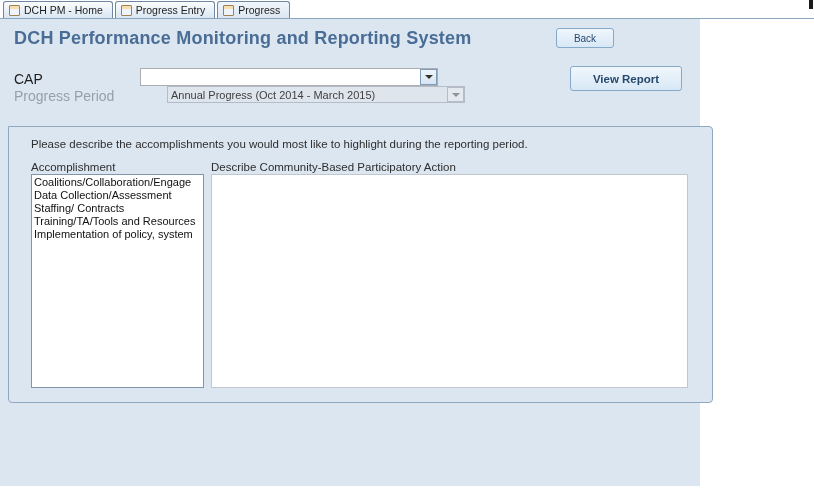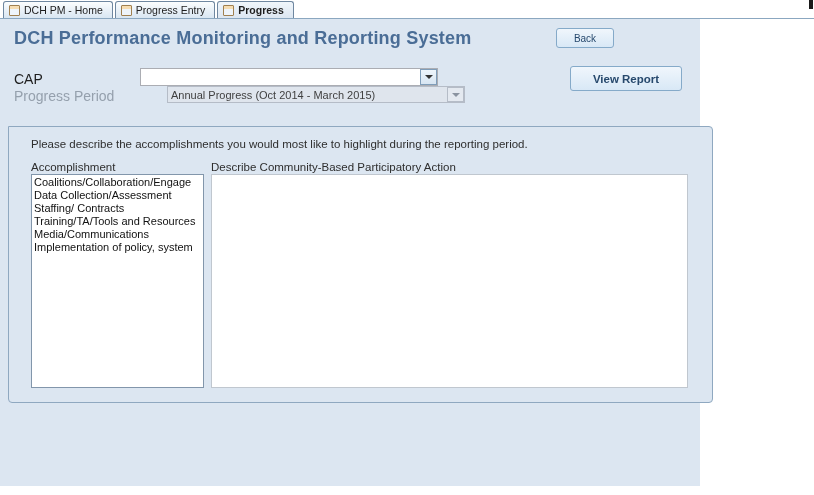--- a/index.html
+++ b/index.html
@@ -9,21 +9,21 @@
 
   
   .doc-tabbar { position:absolute; top:1px; left:0; width:814px; height:18px;
     background:#ffffff; display:flex; align-items:flex-end; padding-left:3px;
     border-bottom:1px solid #8ba7c0; }
   .doc-tab { display:inline-flex; align-items:center; gap:4px; height:17px;
     padding:0 9px 0 5px; margin-right:2px;
     background:linear-gradient(#fbfdfe,#d9e6f2);
     border:1px solid #6f87a0; border-bottom:none; border-radius:3px 3px 0 0;
     font-size:10.5px; color:#1d1d1d; white-space:nowrap; cursor:default; }
-  .doc-tab.active { font-weight:bold; background:linear-gradient(#f0f6fb,#dce6f1); }
+  .doc-tab.active { font-weight:normal; background:linear-gradient(#f0f6fb,#dce6f1); }
   .form-icon { display:inline-block; width:11px; height:11px;
     border:1px solid #a08050; background:linear-gradient(#f6ddb2 0 3px,#eef4fa 3px);
     border-radius:1px; }
 
   
   .form-bg { position:absolute; top:19px; left:0; width:700px; height:467px;
     background:#dce6f1; }
 
   
   .page-title { position:absolute; left:14px; top:9px; font-size:18px; font-weight:bold;
@@ -130,21 +130,20 @@
       <div class="instruction">Please describe the accomplishments you would most like to highlight during the reporting period.</div>
 
       <div class="col-label" style="left:22px; top:34px;">Accomplishment</div>
       <div class="col-label" style="left:202px; top:34px;">Describe Community-Based Participatory Action</div>
 
       <div class="listbox">
         <div class="list-item">Coalitions/Collaboration/Engage</div>
         <div class="list-item">Data Collection/Assessment</div>
         <div class="list-item">Staffing/ Contracts</div>
         <div class="list-item">Training/TA/Tools and Resources</div>
-        <div class="list-item">Media/Communications</div>
         <div class="list-item">Implementation of policy, system</div>
       </div>
 
       <textarea class="describe-box" style=""></textarea>
     </div>
 
   </div>
 </div>
 
 </body></html>

